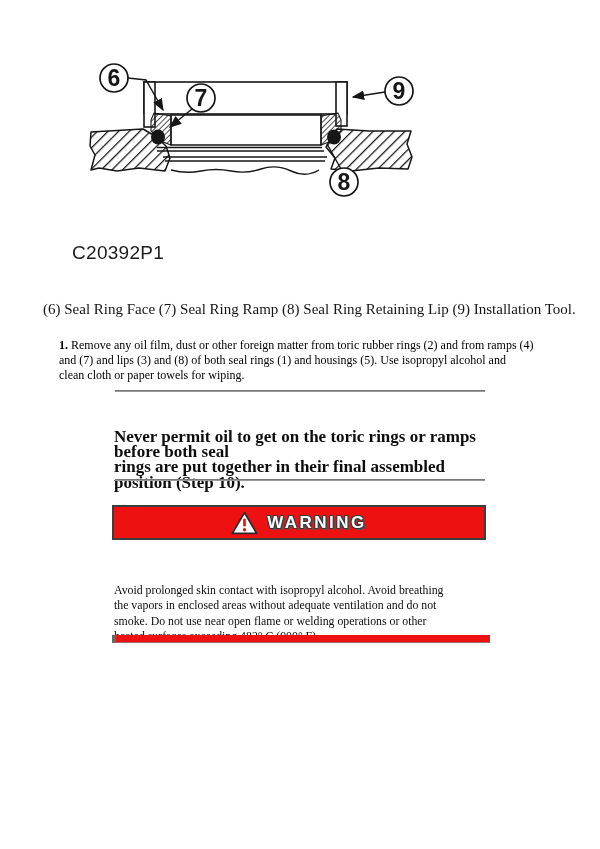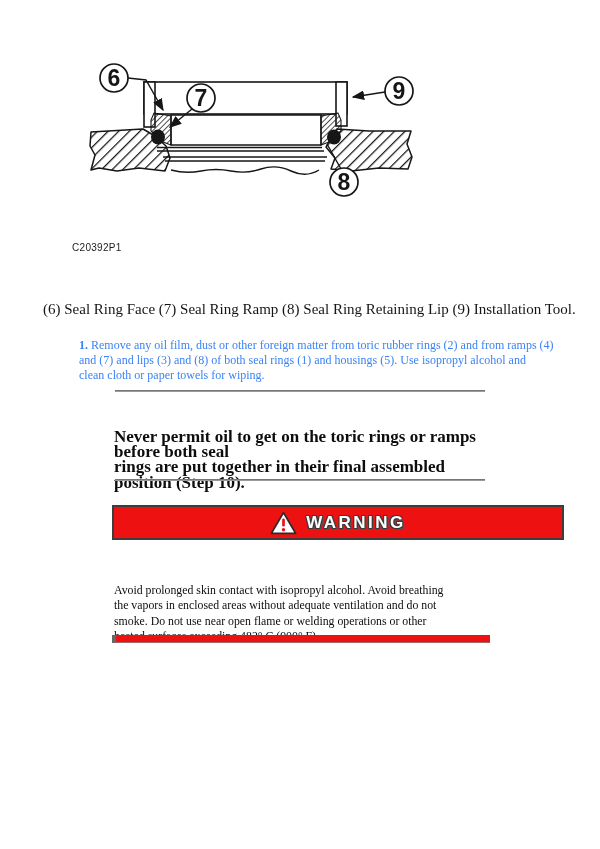--- a/index.html
+++ b/index.html
@@ -4,50 +4,50 @@
 <style>
   html,body{margin:0;padding:0;background:#ffffff;}
   .page{
     position:relative;width:600px;height:849px;background:#ffffff;
     font-family:"Liberation Serif",serif;color:#111;overflow:hidden;
   }
   
   .fig-svg{position:absolute;left:89px;top:54px;}
   .fig-caption{
     position:absolute;left:72px;top:242px;
-    font-family:"Liberation Sans",sans-serif;font-size:10px;color:#1c1c1c;
+    font-family:"Liberation Sans",sans-serif;font-size:19px;color:#1c1c1c;
     letter-spacing:.3px;
   }
   
   .parts-caption{
     position:absolute;left:43px;top:301px;font-size:15px;white-space:nowrap;color:#151515;
   }
   
   .step{
     position:absolute;left:59px;top:326px;width:520px;
-    font-size:12px;line-height:15px;color:#3b82f6;margin-left:20px;
+    font-size:12px;line-height:15px;color:#000000;
   }
   .step b{font-weight:bold;}
   .pre{white-space:pre-line;}
   
   .rule{
     position:absolute;left:115px;width:370px;height:2px;background:#9a9a9a;
     border-top:1px solid #777;box-sizing:border-box;
   }
   .notice-title{
     position:absolute;left:115px;top:400px;width:370px;text-align:center;
     font-size:14.5px;font-weight:bold;letter-spacing:1.5px;color:#0d0d0d;
   }
   .notice-body{
     position:absolute;left:114px;top:429px;width:380px;
     font-size:17px;font-weight:bold;line-height:15.2px;color:#0d0d0d;
   }
   
   .warn-banner{
-    position:absolute;left:112px;top:505px;width:452px;height:35px;
+    position:absolute;left:112px;top:505px;width:374px;height:35px;
     box-sizing:border-box;border:2px solid #3d3d3d;
     display:flex;align-items:center;justify-content:center;gap:9px;
   }
   .warn-label{
     font-family:"Liberation Sans",sans-serif;font-weight:bold;font-size:17px;
     letter-spacing:2.5px;color:#ffffff;
     text-shadow:-1px -1px 0 #3a3a3a,1px -1px 0 #3a3a3a,-1px 1px 0 #3a3a3a,
                  1px 1px 0 #3a3a3a,2px 2px 0 #555;
   }
   .warn-body{

